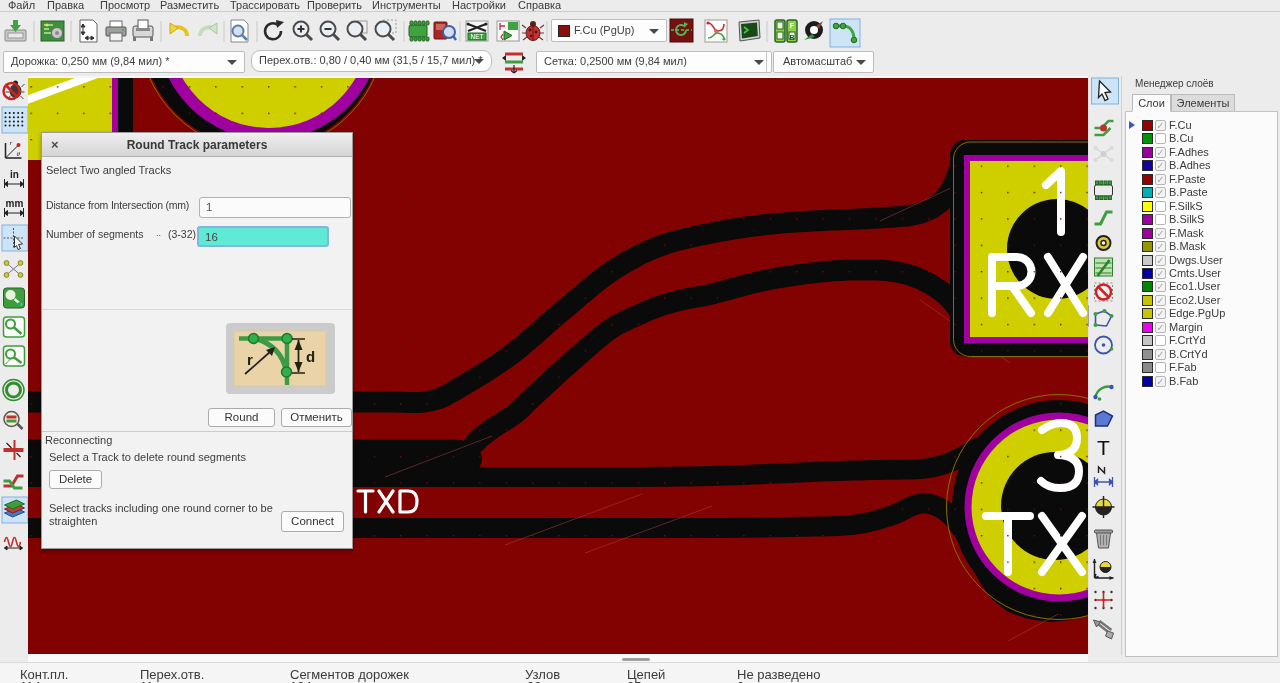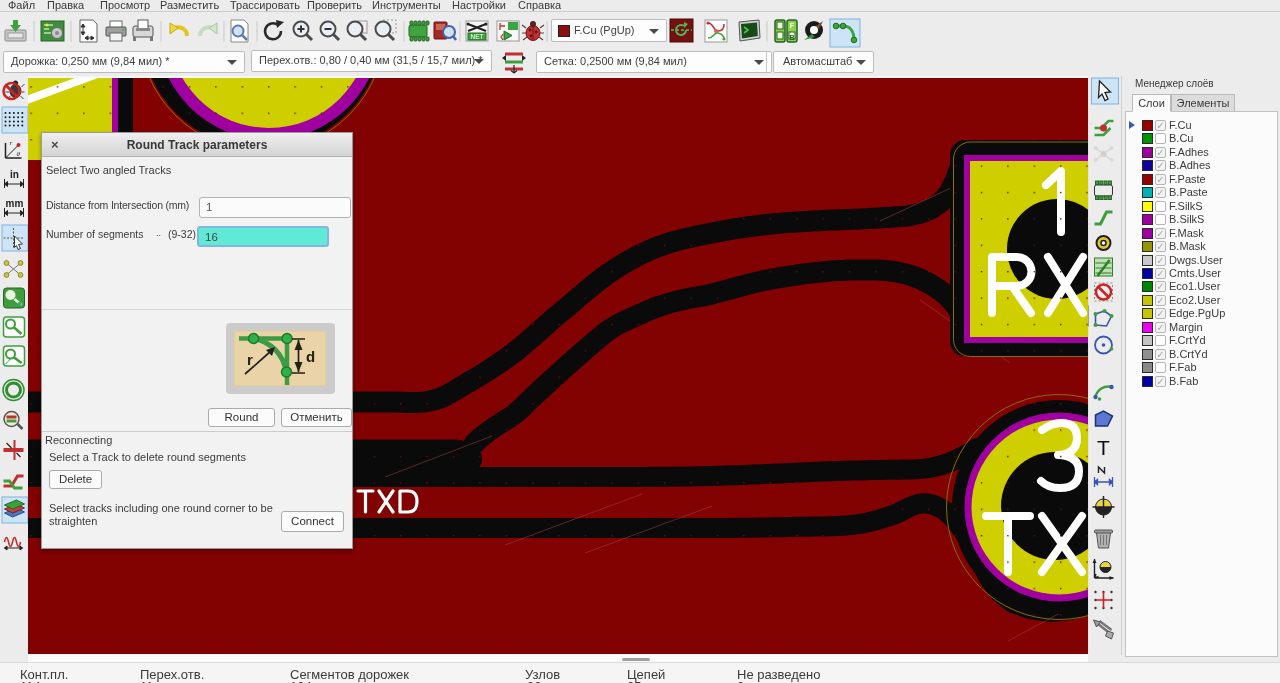--- a/index.html
+++ b/index.html
@@ -230,21 +230,21 @@
       <span style="position:absolute;left:22px;top:4px;">F.Cu (PgUp)</span>
       <span class="arr"></span>
     </div>
   </div>
 
 <div id="tb2">
   <div class="combo" style="left:3px; top:3px; width:242px; height:22px;">
       <span style="position:absolute;left:7px;top:3px;">Дорожка: 0,250 мм (9,84 мил) *</span>
       <span class="arr"></span>
     </div>
-  <div class="combo" style="left:251px; top:2px; width:241px; height:22px;">
+  <div class="combo" style="left:251px; top:2px; width:241px; height:22px;border-radius:9px;">
       <span style="position:absolute;left:7px;top:3px;">Перех.отв.: 0,80 / 0,40 мм (31,5 / 15,7 мил) *</span>
       <span class="arr"></span>
     </div>
   <div class="combo" style="left:536px; top:3px; width:236px; height:22px;">
       <span style="position:absolute;left:7px;top:3px;">Сетка: 0,2500 мм (9,84 мил)</span>
       <span class="arr"></span>
     </div>
   <svg width="30" height="26" style="position:absolute;left:499px;top:1px">
 <path d="M6 5 H24" stroke="#c03030" stroke-width="3"></path>
 <path d="M6 13 H24" stroke="#3e9e3e" stroke-width="3"></path>
@@ -691,21 +691,21 @@
 <div id="dlg">
   <div id="dlgtitle">
       <span class="x">×</span>
       <span class="t">Round Track parameters</span>
     </div>
   <div class="dtext" style="left:4px; top:31px;">Select Two angled Tracks</div>
   <div class="dtext" style="left:4px; top:66px; font-size:10.5px; letter-spacing:-0.2px;text-align:center;">Distance from Intersection (mm)</div>
   <div class="dinput" style="left:157px; top:64px; width:152px; height:21px; line-height:19px;">1</div>
   <div class="dtext" style="left:4px; top:95px; font-size:10.5px;">Number of segments</div>
   <div class="dtext" style="left:114px; top:95px; font-size:9px;">..</div>
-  <div class="dtext" style="left:126px; top:95px; font-size:10.5px;">(9-32)</div>
+  <div class="dtext" style="left:126px; top:95px; font-size:10.5px;">(3-32)</div>
   <div class="dinput" style="left:155px; top:93px; width:132px; height:21px; line-height:18px; border:2px solid #82b6de; background:#5eead4; color:#444;">16</div>
   <div class="dsep" style="top:176px;"></div>
   <div id="dlgimg" style="position:absolute; left:184px; top:190px; width:109px; height:71px; background:#cbcbcb; border-radius:4px;">
       <svg width="109" height="71" style="position:absolute;left:0;top:0">
 <rect x="8" y="8" width="92" height="55" fill="#e9d3a7" stroke="#dcc9a0"></rect>
 <path d="M13 15.5 H62" stroke="#3d9b45" stroke-width="4.5"></path>
 <path d="M61 15.5 V62" stroke="#3d9b45" stroke-width="4.5"></path>
 <path d="M28 15.5 Q 55 22 60.5 49" stroke="#3d9b45" stroke-width="5" fill="none"></path>
 <circle cx="27.5" cy="15.5" r="5" fill="#2fb04a" stroke="#1e7a2e" stroke-width="1.5"></circle>
 <circle cx="61" cy="15.5" r="5" fill="#2fb04a" stroke="#1e7a2e" stroke-width="1.5"></circle>

